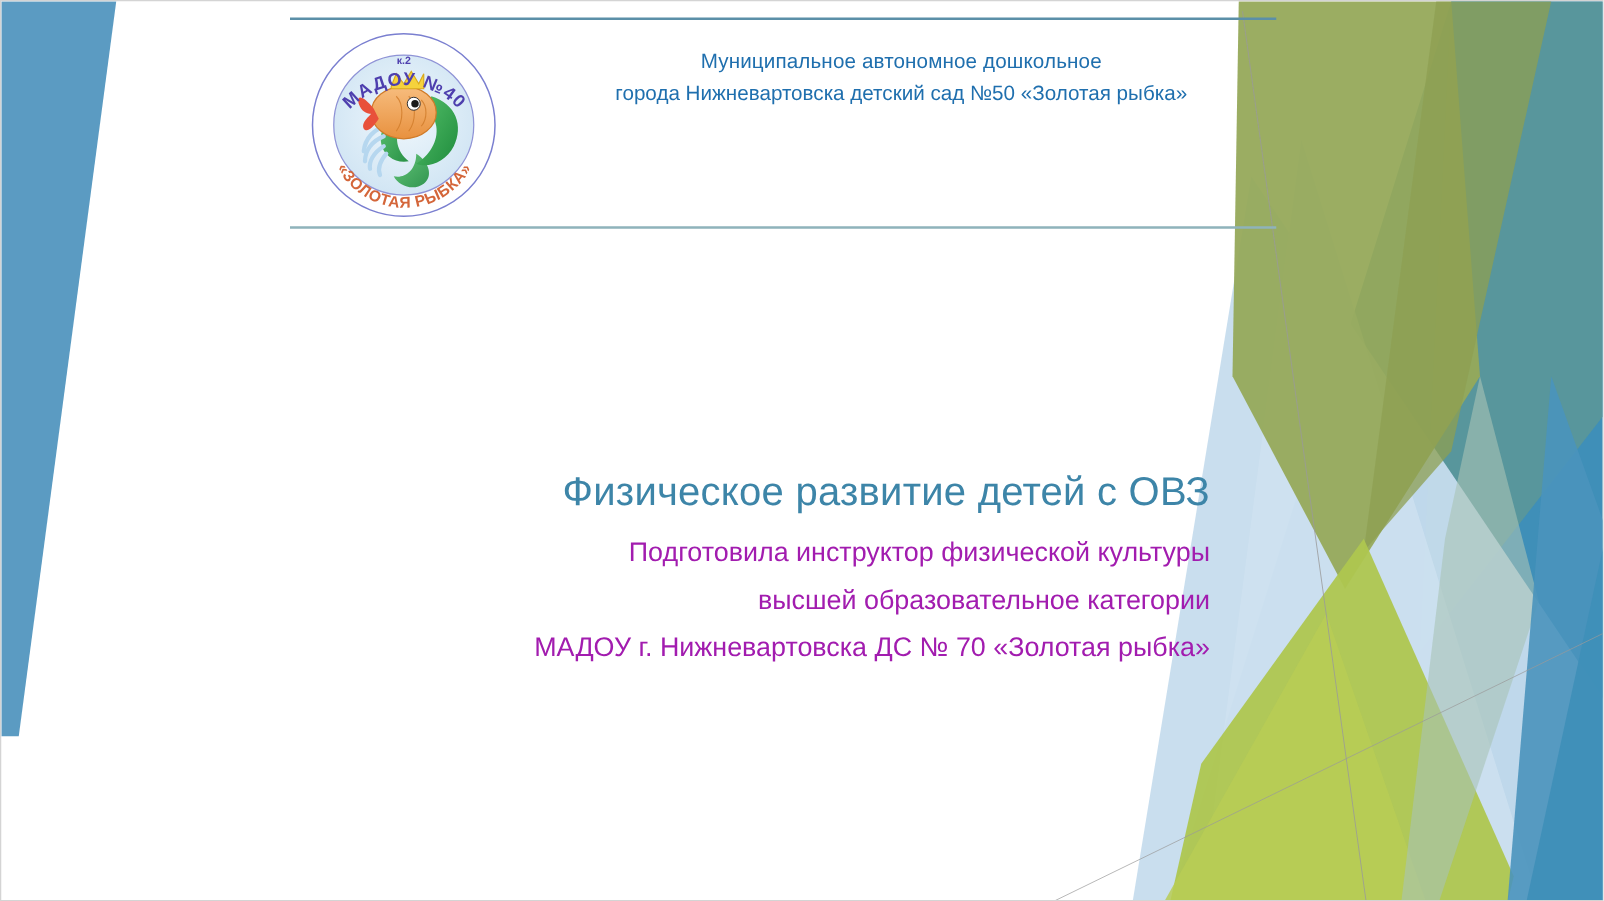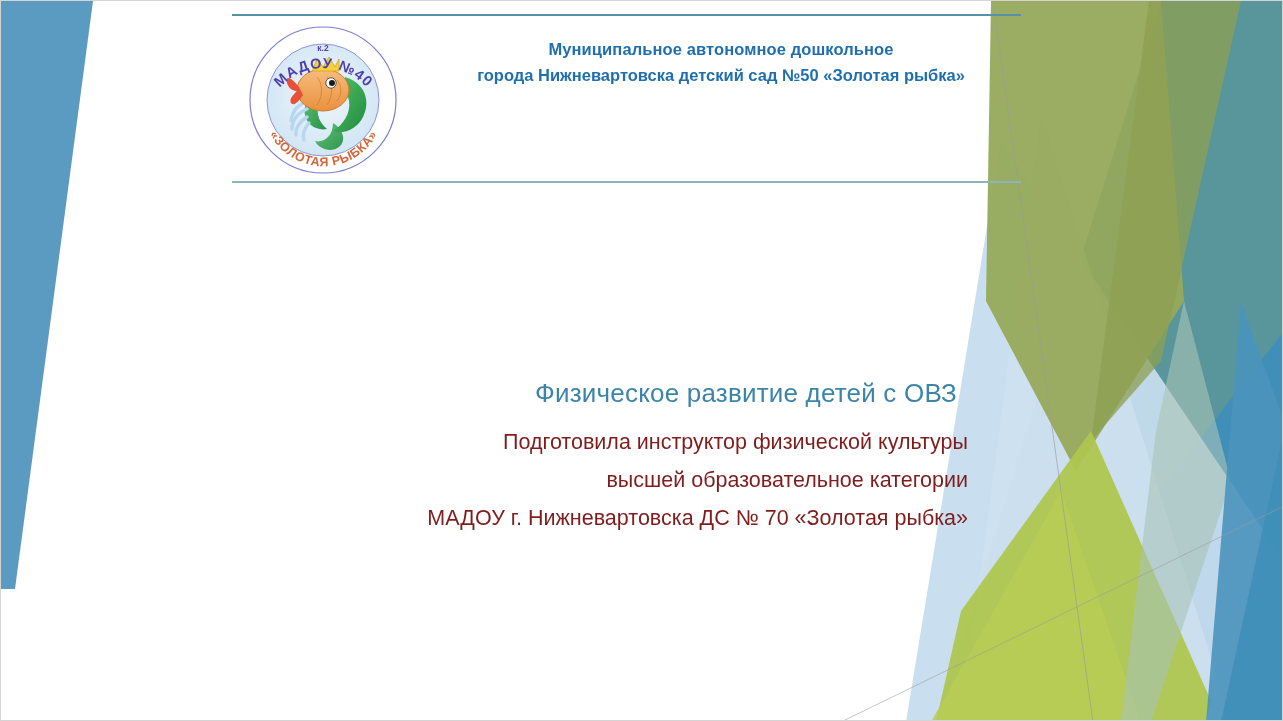--- a/index.html
+++ b/index.html
@@ -42,21 +42,21 @@
     background: #8fb3bb;
   }
 
   .header-text {
     position: absolute;
     left: 420px;
     top: 36px;
     width: 600px;
     text-align: center;
     color: #1f6fae;
-    font-weight: bold;
+    font-weight: normal;
     font-size: 16.5px;
     line-height: 25.5px;
     letter-spacing: 0.1px;
   }
   .header-text .line { display: block; white-space: nowrap; }
   .header-text .line.l3 { letter-spacing: 0px; }
 
   
   .logo-wrap {
     position: absolute;
@@ -70,28 +70,28 @@
   
   .title-block {
     position: absolute;
     left: 300px;
     top: 372px;
     width: 667px;
     text-align: right;
   }
   .slide-title {
     color: #3d85a8;
-    font-size: 26px;
+    font-size: 32px;
     line-height: 40px;
     font-weight: normal;
-    margin: 0 11px 10px 0;
+    margin: 0 0 10px 0;
     letter-spacing: 0.2px;
     white-space: nowrap;
   }
-  .subtitle-lines { color: #7f1d1d; }
+  .subtitle-lines { color: #a21caf; }
   .subtitle-lines .sline {
     display: block;
     font-size: 21.5px;
     line-height: 38px;
     white-space: nowrap;
   }
 </style>
 </head>
 <body>
 

